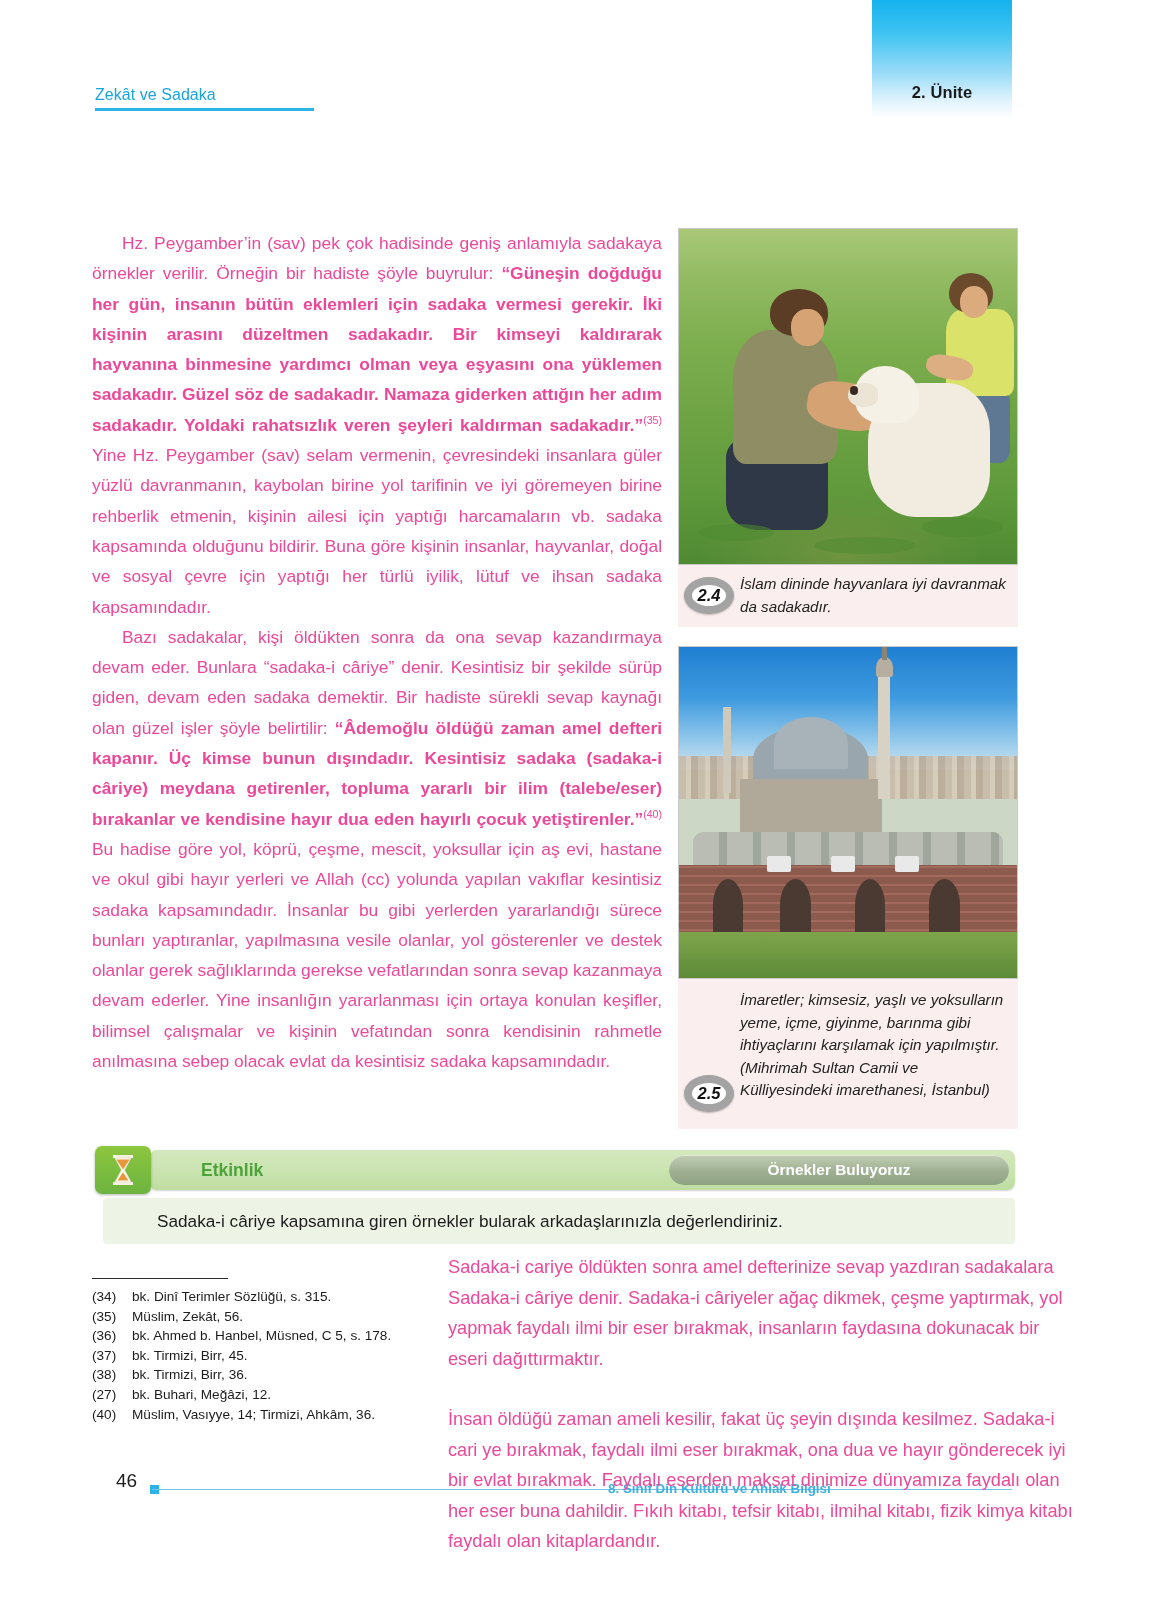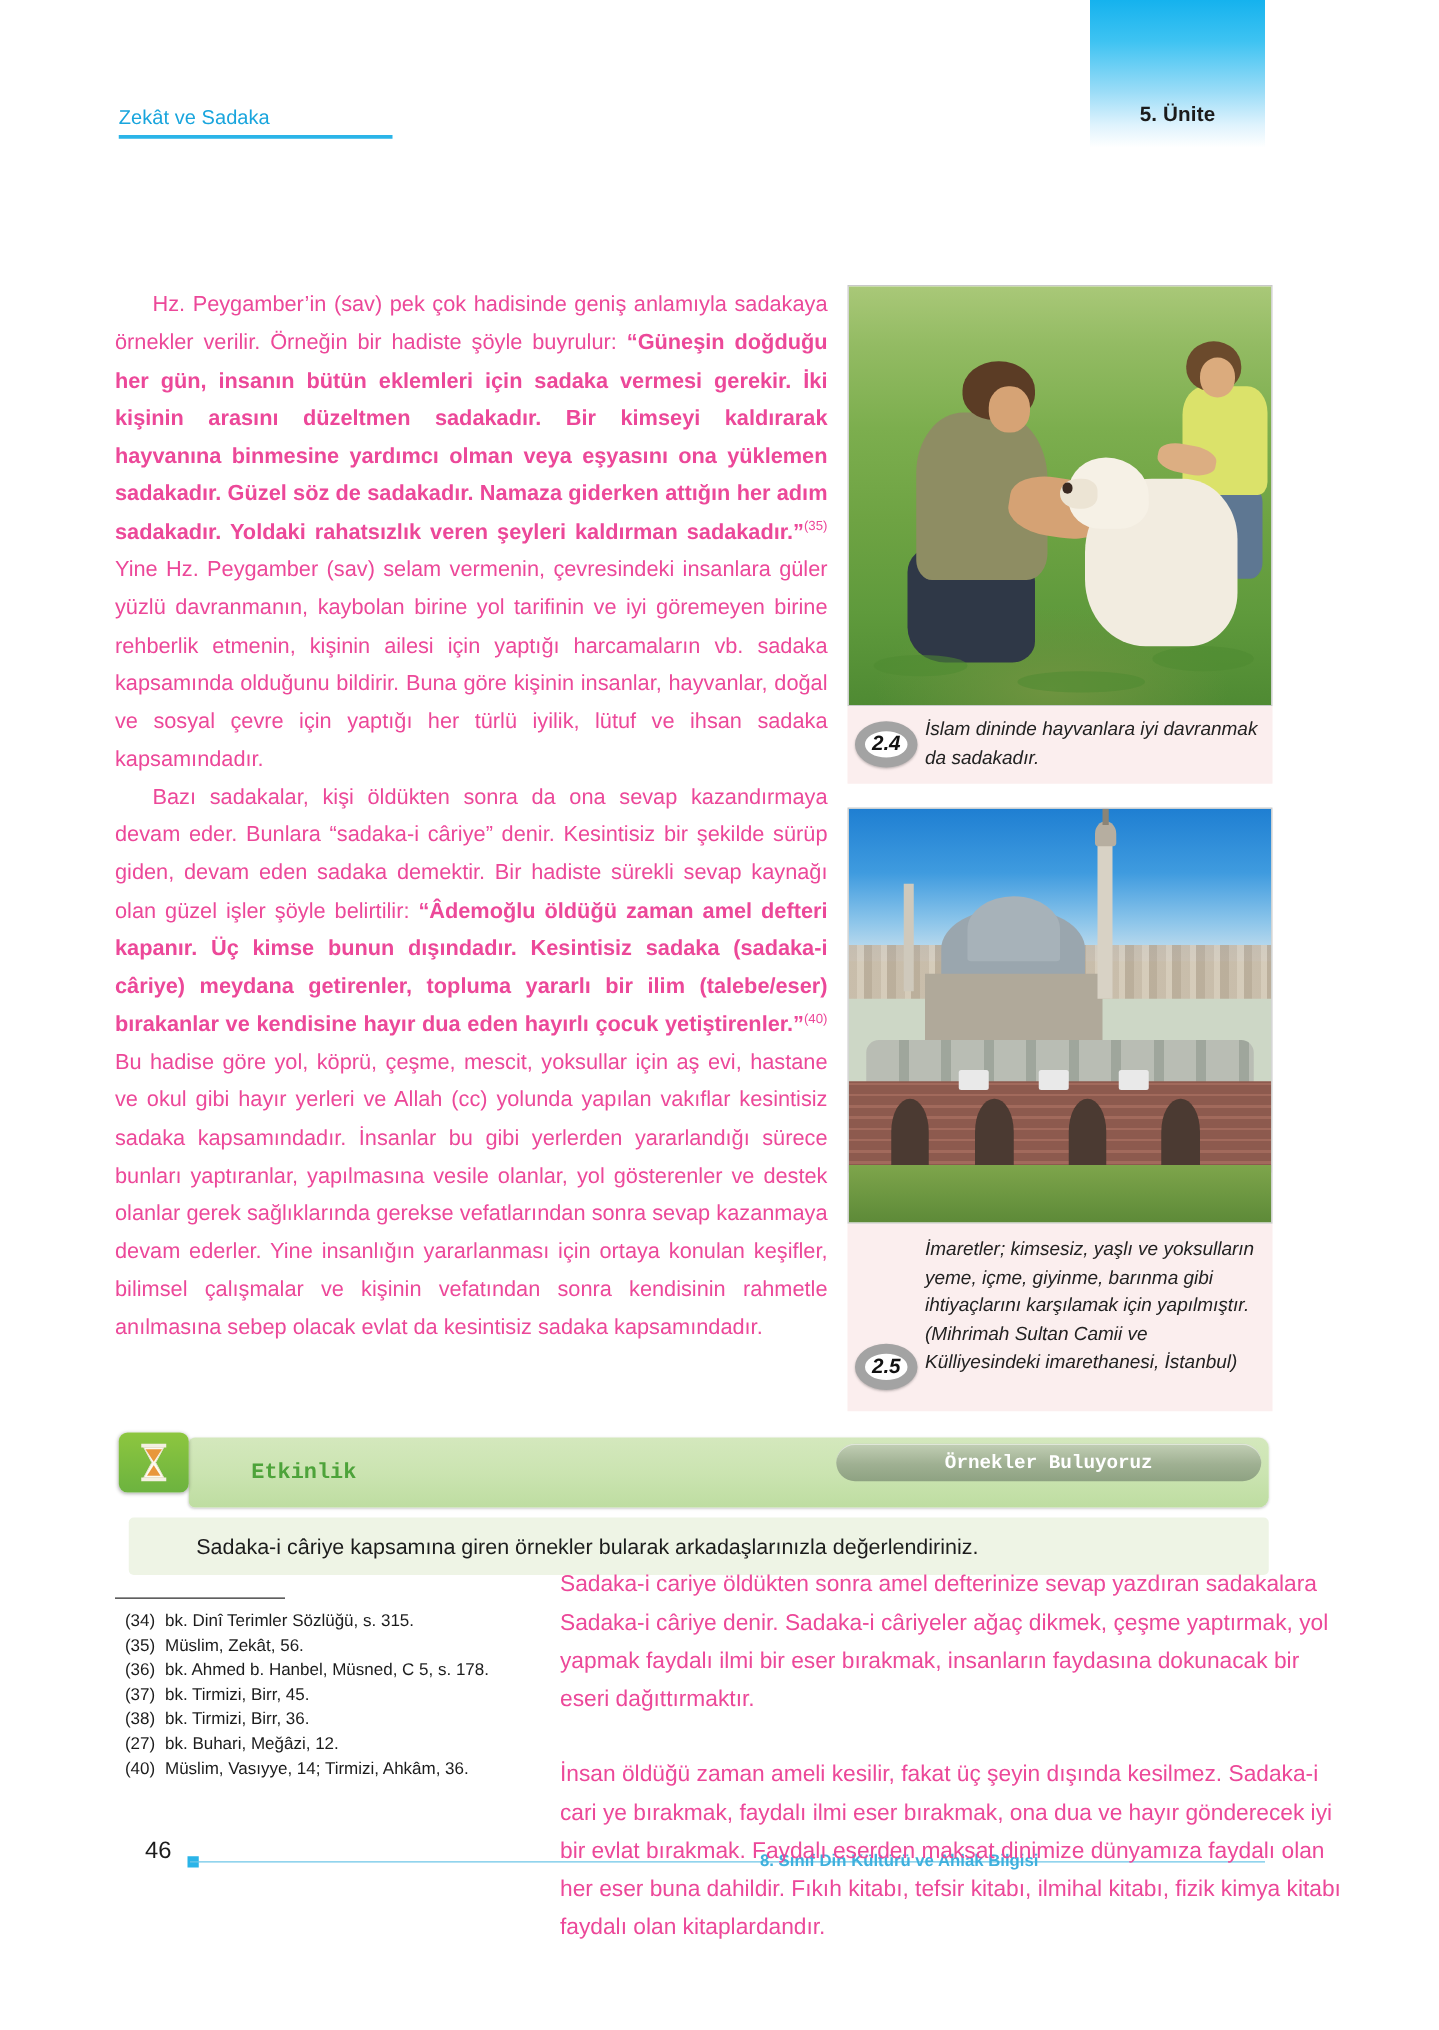--- a/index.html
+++ b/index.html
@@ -184,27 +184,26 @@
   .grass-strip { position:absolute; left:0; bottom:0; width:100%; height:14%;
     background: linear-gradient(180deg, #7ea54b 0%, #5d8a38 100%); }
   .van { position:absolute; top:63%; width:7%; height:5%; background:#e9e9e9; border-radius:2px; }
 
   
   .activity { position:absolute; left:95px; top:1150px; width:920px; }
   .activity-bar {
     position: relative;
     margin-left: 56px;
     width: 864px;
-    height: 56px;
+    height: 40px;
     background: linear-gradient(180deg,#d4e8bd 0%, #cbe4b1 50%, #bedda1 100%);
     border-radius: 5px 8px 8px 5px;
     box-shadow: 0 1px 2px rgba(0,0,0,.18);
     display: flex;
     align-items: center;
-    font-family: Liberation Mono, monospace;
   }
   .activity-icon {
     position: absolute;
     left: -56px;
     top: -4px;
     width: 56px;
     height: 48px;
     background: linear-gradient(180deg,#8dc63f 0%, #6cb33f 100%);
     border-radius: 7px;
     box-shadow: 0 1px 3px rgba(0,0,0,.3);
@@ -244,21 +243,20 @@
 
   
   .footnotes {
     position: absolute;
     left: 92px;
     top: 1278px;
     width: 350px;
     font-size: 13.6px;
     line-height: 19.6px;
     color: #1c1c1c;
-    text-align: center;
   }
   .fn-rule { width: 136px; height: 1px; background: #2b2b2b; margin-bottom: 8px; }
   .fn-row { display: flex; }
   .fn-num { width: 40px; flex: 0 0 40px; }
 
   
   .page-num {
     position: absolute;
     left: 116px;
     top: 1470px;
@@ -303,21 +301,21 @@
   }
   .annotation p { margin: 0; }
   .annotation .gap { height: 30px; }
 </style>
 </head>
 <body>
 
 <div class="page">
 
   <div class="unit-tab">
-    <div class="unit-tab-label">5. Ünite</div>
+    <div class="unit-tab-label">2. Ünite</div>
   </div>
   <div class="chapter-title">Zekât ve Sadaka</div>
   <div class="chapter-rule"></div>
 
 
   <div class="fig" id="fig-24">
     <div class="fig-img">
       <div class="photo-dog">
         <div class="dog-man-legs"></div>
         <div class="dog-man-body"></div>

